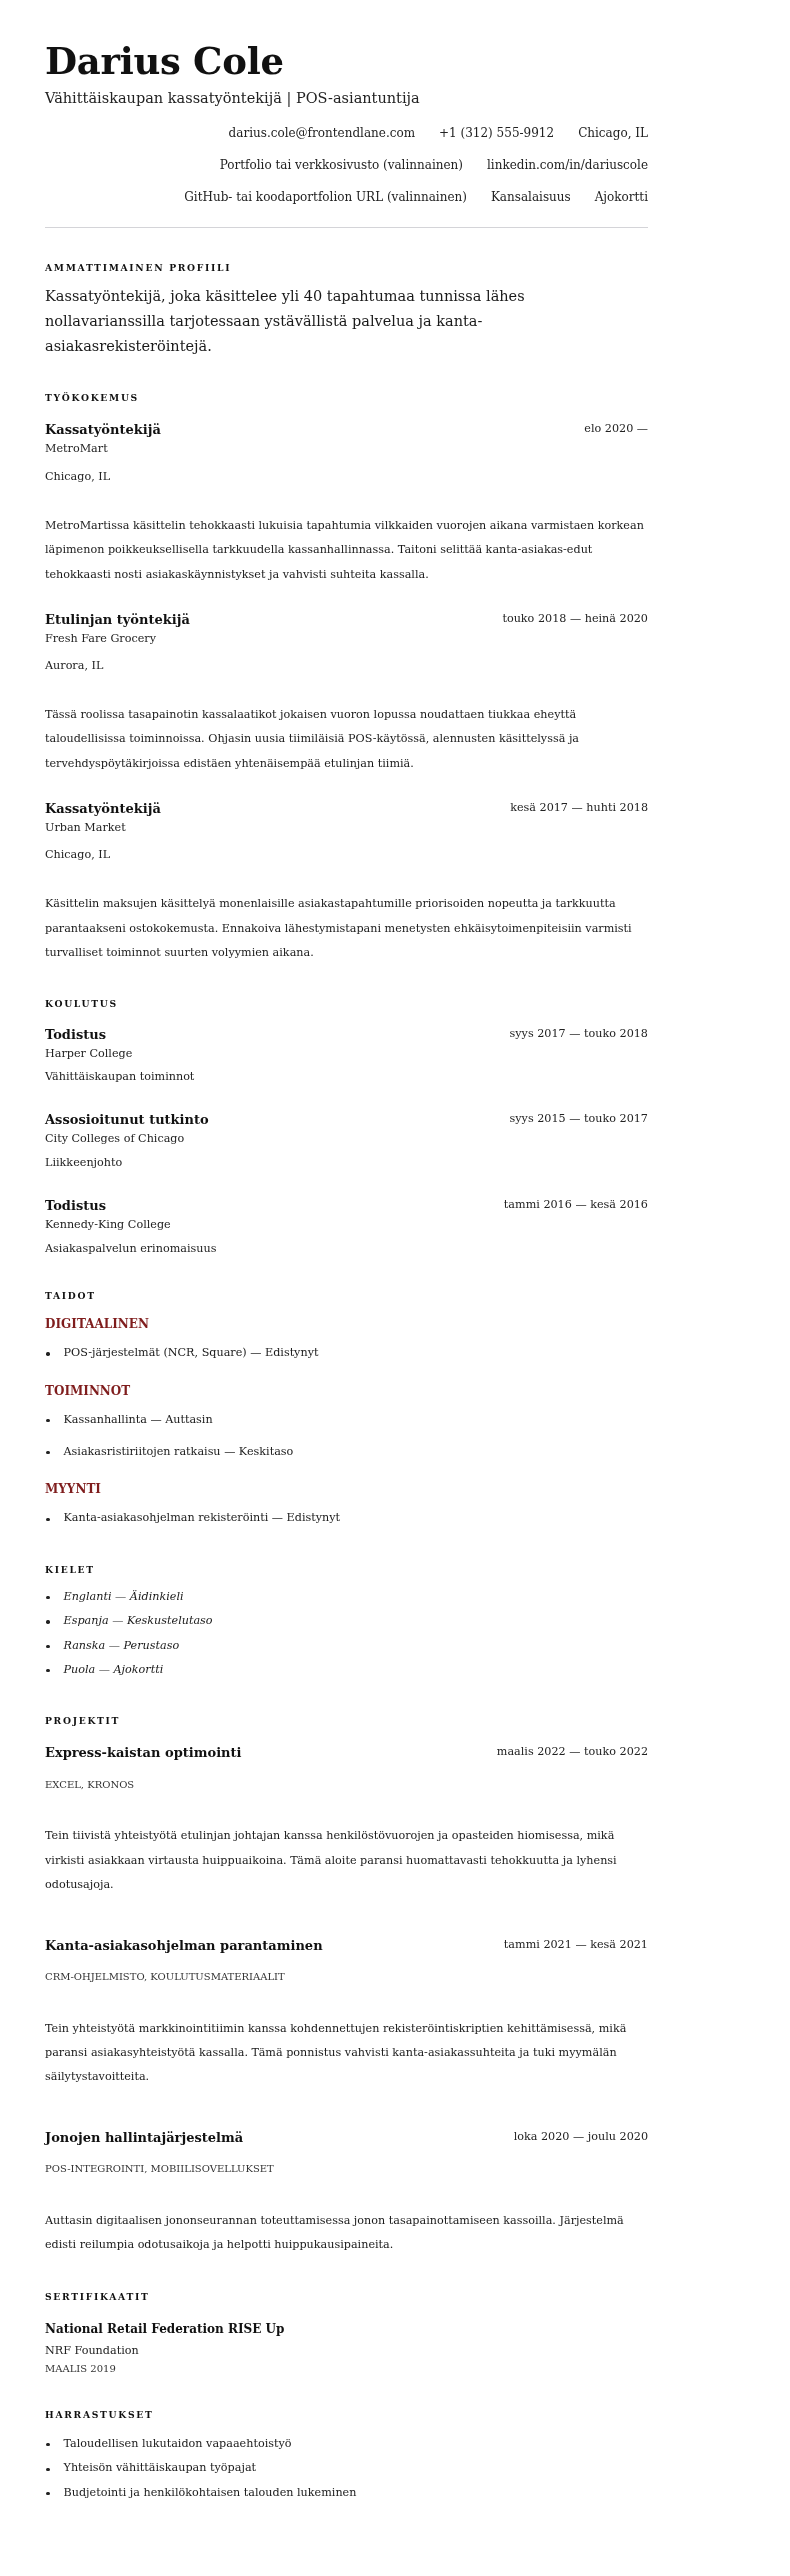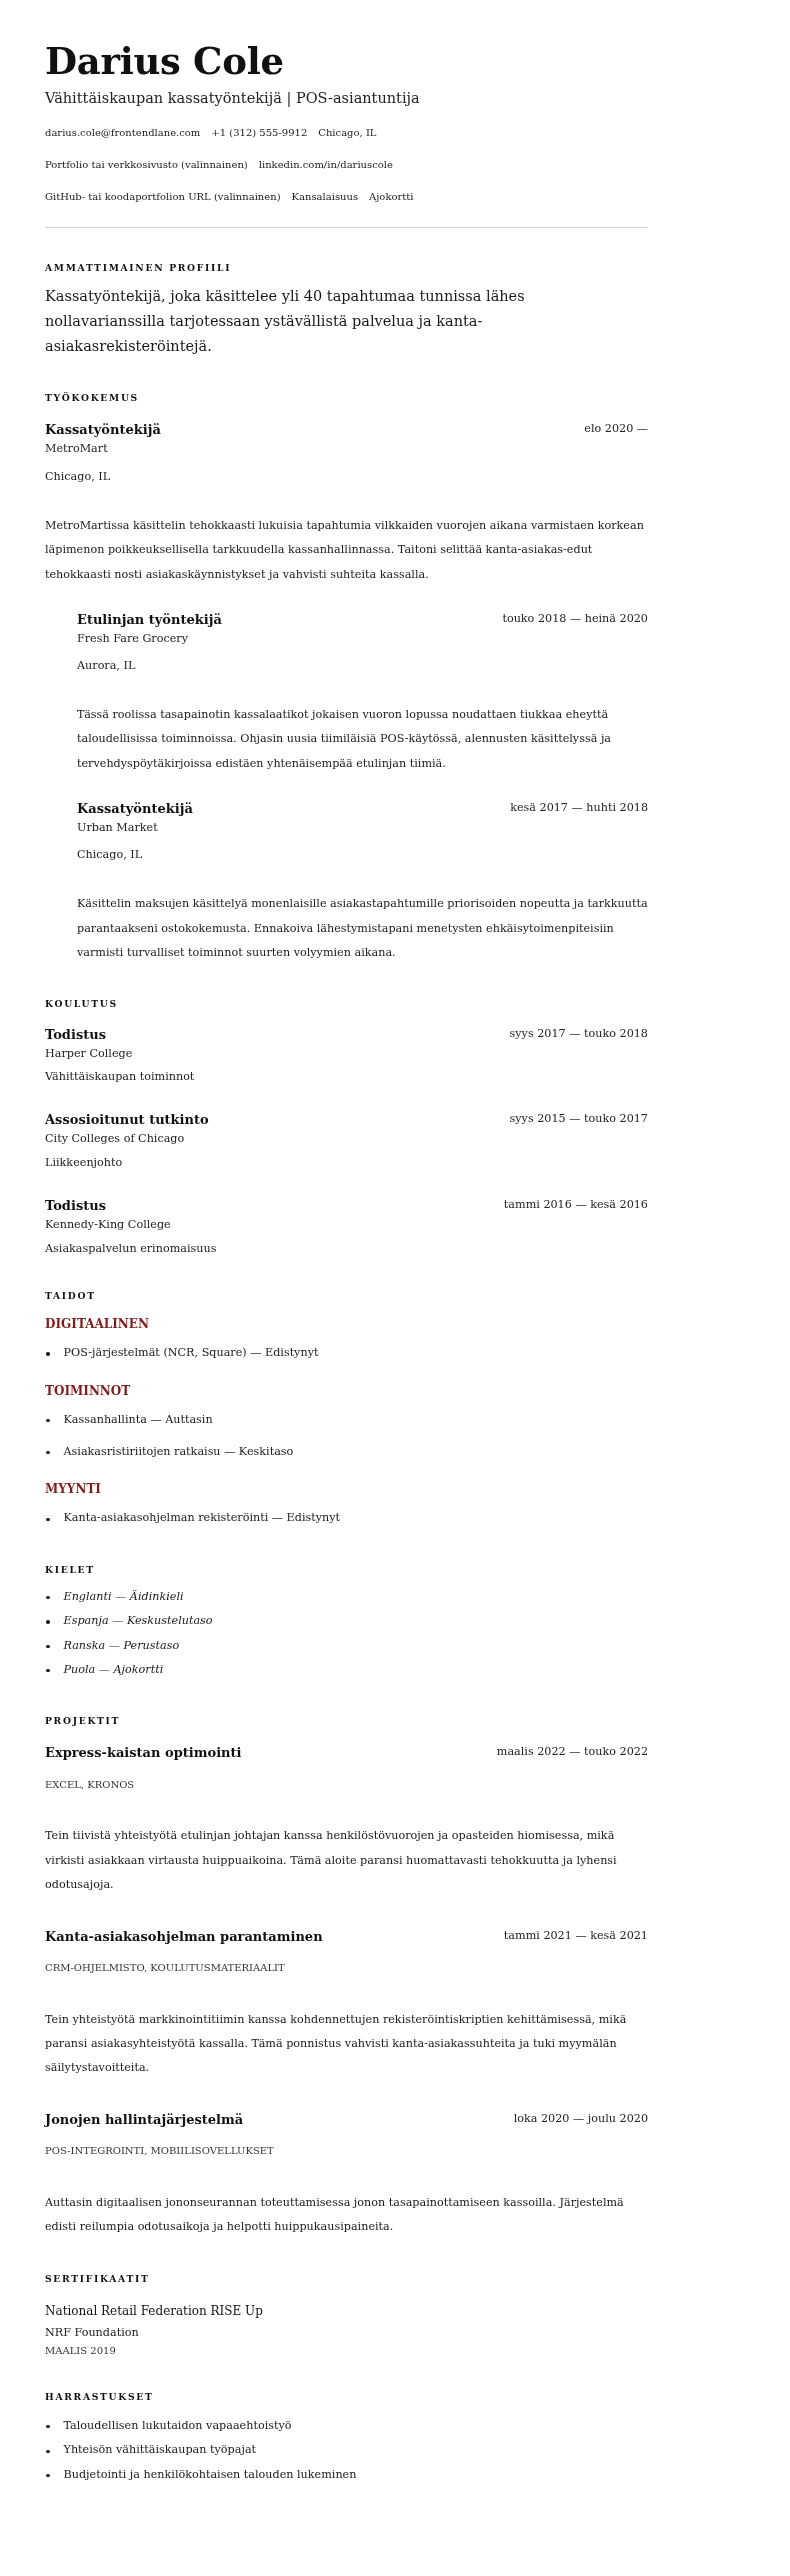--- a/index.html
+++ b/index.html
@@ -7,65 +7,65 @@
   body {
     width: 791px;
     height: 2576px;
     font-family: "DejaVu Serif", serif;
     color: #1a1a1a;
     overflow: hidden;
   }
   .page { padding: 38px 45px 0 45px; width: 693px; }
   .name { font-size: 37px; font-weight: bold; color: #111; line-height: 47px; letter-spacing: -0.3px; }
   .headline { font-size: 14.5px; color: #222; margin-top: 2.6px; line-height: 21px; }
-  .contact-row { font-size: 10px; color: #222; line-height: 16px; display: flex; gap: 11px; }
+  .contact-row { font-size: 12px; color: #222; line-height: 16px; display: flex; gap: 24px; justify-content: flex-end; }
   .contact-row.first { margin-top: 16px; }
   .contact-row + .contact-row { margin-top: 16px; }
   .rule { height: 1.3px; background: #d4d4d8; margin-top: 22px; }
 
   .section-heading {
     font-size: 9.2px; font-weight: bold; letter-spacing: 1.7px; color: #111;
     line-height: 13px; text-transform: uppercase;
   }
   .profile-heading { margin-top: 33px; }
   .profile-text { font-size: 14.5px; line-height: 25px; margin-top: 10.5px; color: #1a1a1a; }
 
   .sec { margin-top: 32px; }
   .entry-head { display: flex; justify-content: space-between; align-items: flex-start; }
   .entry-title { font-size: 13px; font-weight: bold; color: #111; line-height: 20px; }
   .entry-date { font-size: 11.2px; color: #222; line-height: 17px; }
   .entry-org { font-size: 11.2px; color: #222; line-height: 17px; }
   .entry-loc { font-size: 11.2px; color: #222; line-height: 17px; margin-top: 10.5px; }
   .entry-desc { font-size: 11.2px; line-height: 24.4px; color: #1a1a1a; margin-top: 29px; }
 
   .work-first { margin-top: 16px; }
-  .work-entry + .work-entry { margin-top: 22.4px; margin-left: 32px; }
+  .work-entry + .work-entry { margin-top: 22.4px; }
 
   .edu-first { margin-top: 14.5px; }
   .edu-entry + .edu-entry { margin-top: 25px; }
   .edu-field { font-size: 11.2px; color: #222; line-height: 17px; margin-top: 6.6px; }
 
   .skill-cat { font-size: 12px; font-weight: bold; color: #7f1d1d; line-height: 17px; margin-top: 17px; }
   .skills-first { margin-top: 14.5px; }
   .bullets { list-style: none; }
   .bullets li { font-size: 11.2px; line-height: 24.4px; color: #1a1a1a; padding-left: 18.5px; position: relative; }
   .bullets li::before {
     content: ""; position: absolute; left: 1.3px; top: 11.2px; width: 3.3px; height: 3.3px;
     border-radius: 50%; background: #222;
   }
   .skill-list { margin-top: 8px; }
 
   .lang-list { margin-top: 9px; font-style: italic; }
 
   .proj-first { margin-top: 16px; }
-  .proj-entry + .proj-entry { margin-top: 29px; }
+  .proj-entry + .proj-entry { margin-top: 38px; }
   .proj-tech { font-size: 10px; color: #333; line-height: 14.5px; margin-top: 14.5px; text-transform: uppercase; }
   .proj-desc { font-size: 11.2px; line-height: 24.4px; color: #1a1a1a; margin-top: 32px; }
 
-  .cert-name { font-size: 12px; font-weight: normal; color: #111; line-height: 18.5px; margin-top: 17px; }
+  .cert-name { font-size: 12px; font-weight: bold; color: #111; line-height: 18.5px; margin-top: 17px; }
   .cert-issuer { font-size: 11.2px; color: #222; line-height: 18.5px; margin-top: 4px; }
   .cert-date { font-size: 10px; color: #333; line-height: 14.5px; margin-top: 1.3px; text-transform: uppercase; }
 
   .hobby-list { margin-top: 10.5px; }
 </style>
 </head>
 <body>
 
 <div class="page">
 

